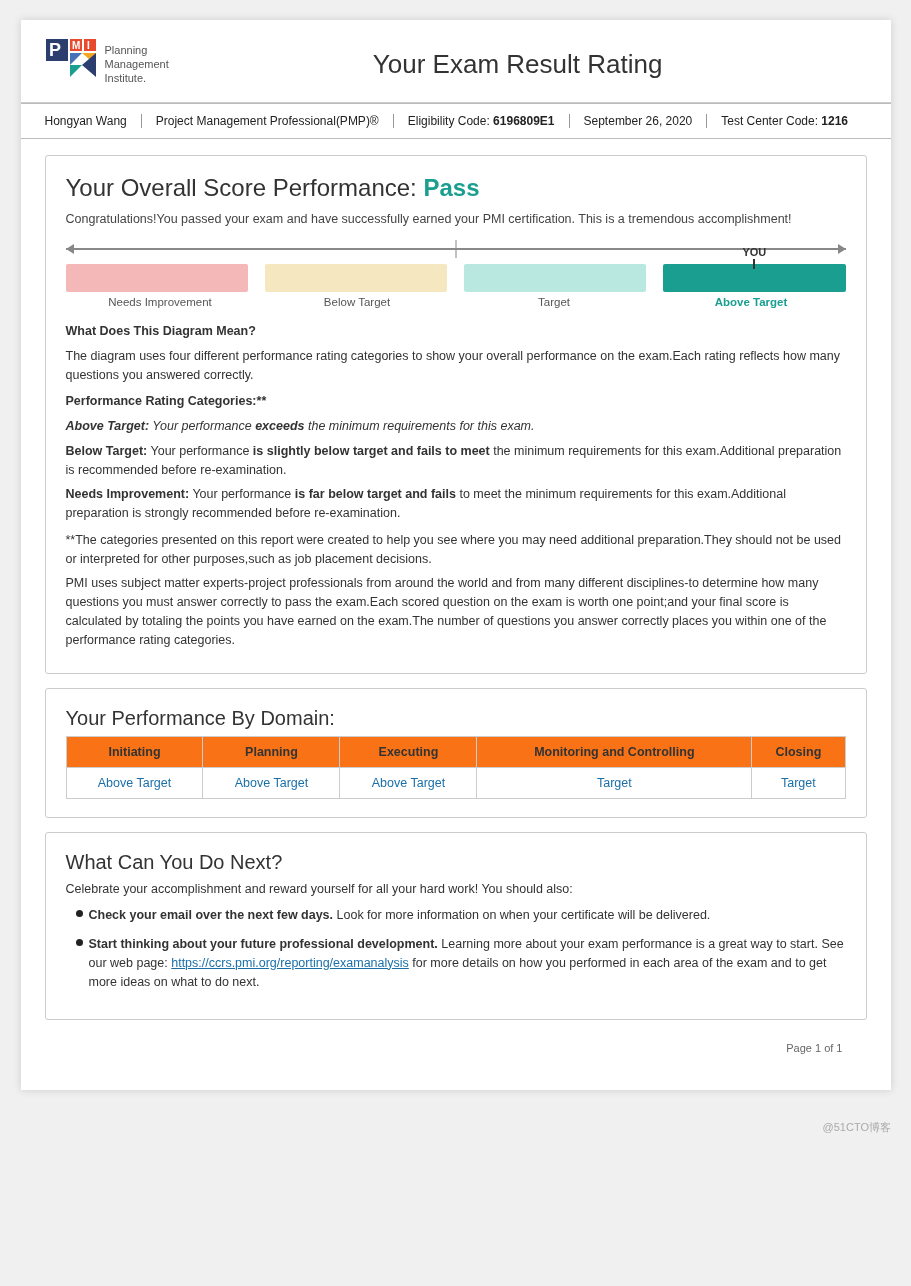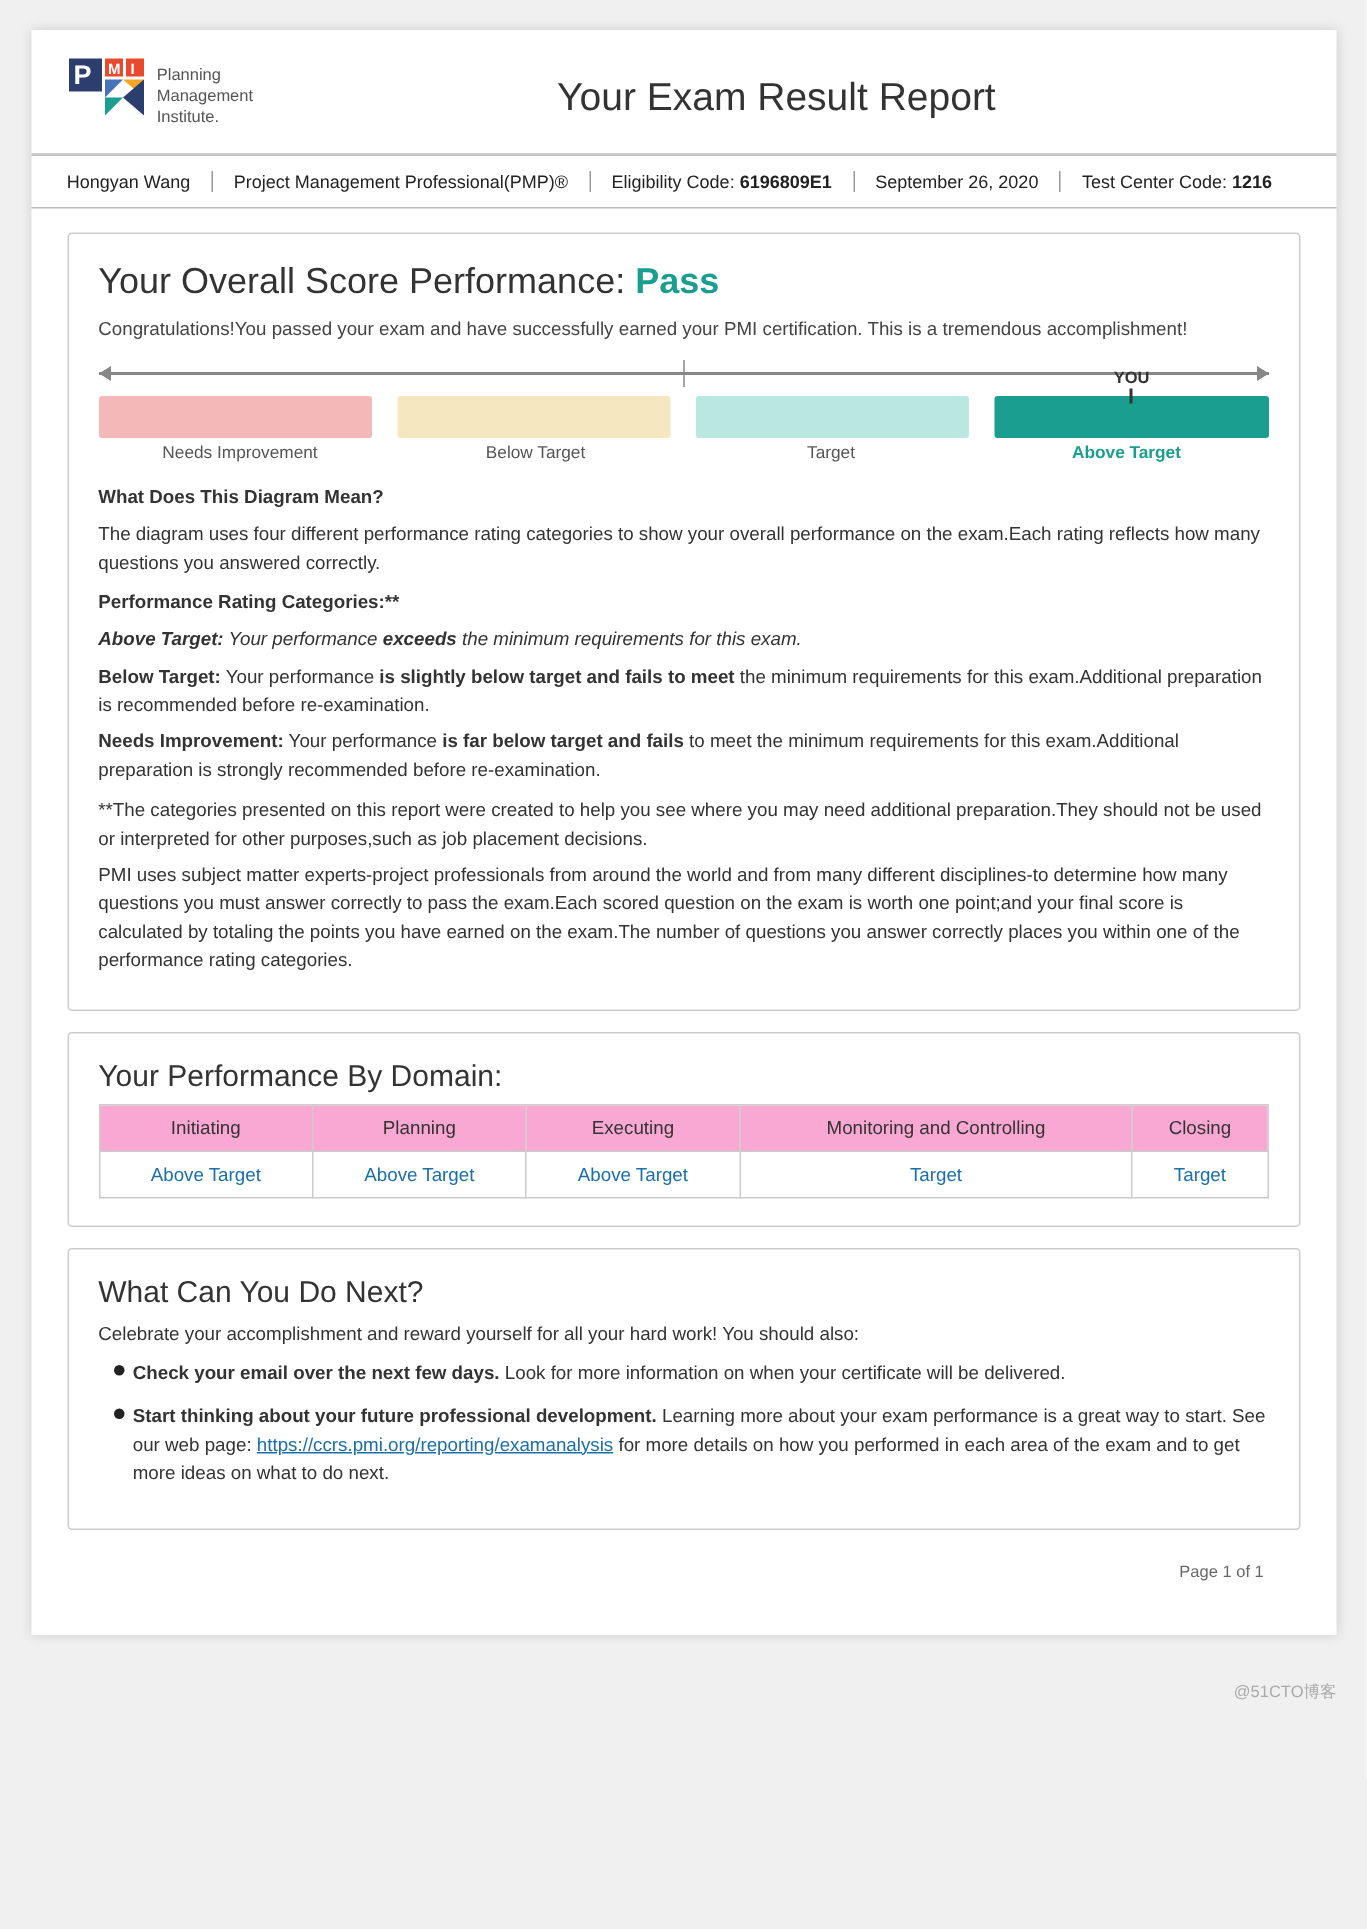--- a/index.html
+++ b/index.html
@@ -213,22 +213,22 @@
       width: 100%;
       border-collapse: collapse;
       font-size: 12.5px;
     }
     .domain-table th, .domain-table td {
       border: 1px solid #ccc;
       padding: 8px 6px;
       text-align: center;
     }
     .domain-table th {
-      font-weight: normal;
-      background: #f9a8d4;
+      font-weight: bold;
+      background: #f97316;
       color: #333;
     }
     .domain-table td {
       color: #1a6fa8;
       font-weight: normal;
     }
     
     .what-next-title {
       font-size: 20px;
       font-weight: normal;
@@ -305,21 +305,21 @@
         <polygon points="25,27 37,27 25,39" fill="#1a9e8f"></polygon>
 
         <polygon points="37,27 51,15 51,39" fill="#2c3e6e"></polygon>
       </svg>
       <div class="logo-text">
         <span>Planning</span>
         <span>Management</span>
         <span>Institute.</span>
       </div>
     </div>
-    <div class="report-title">Your Exam Result Report</div>
+    <div class="report-title">Your Exam Result Rating</div>
   </div>
 
   <div class="info-bar">
     <div class="info-item">Hongyan Wang</div>
     <div class="info-item">
       <span>Project Management Professional(PMP)®</span>
     </div>
     <div class="info-item">
       <span>Eligibility Code:</span>
       <strong>6196809E1</strong>

